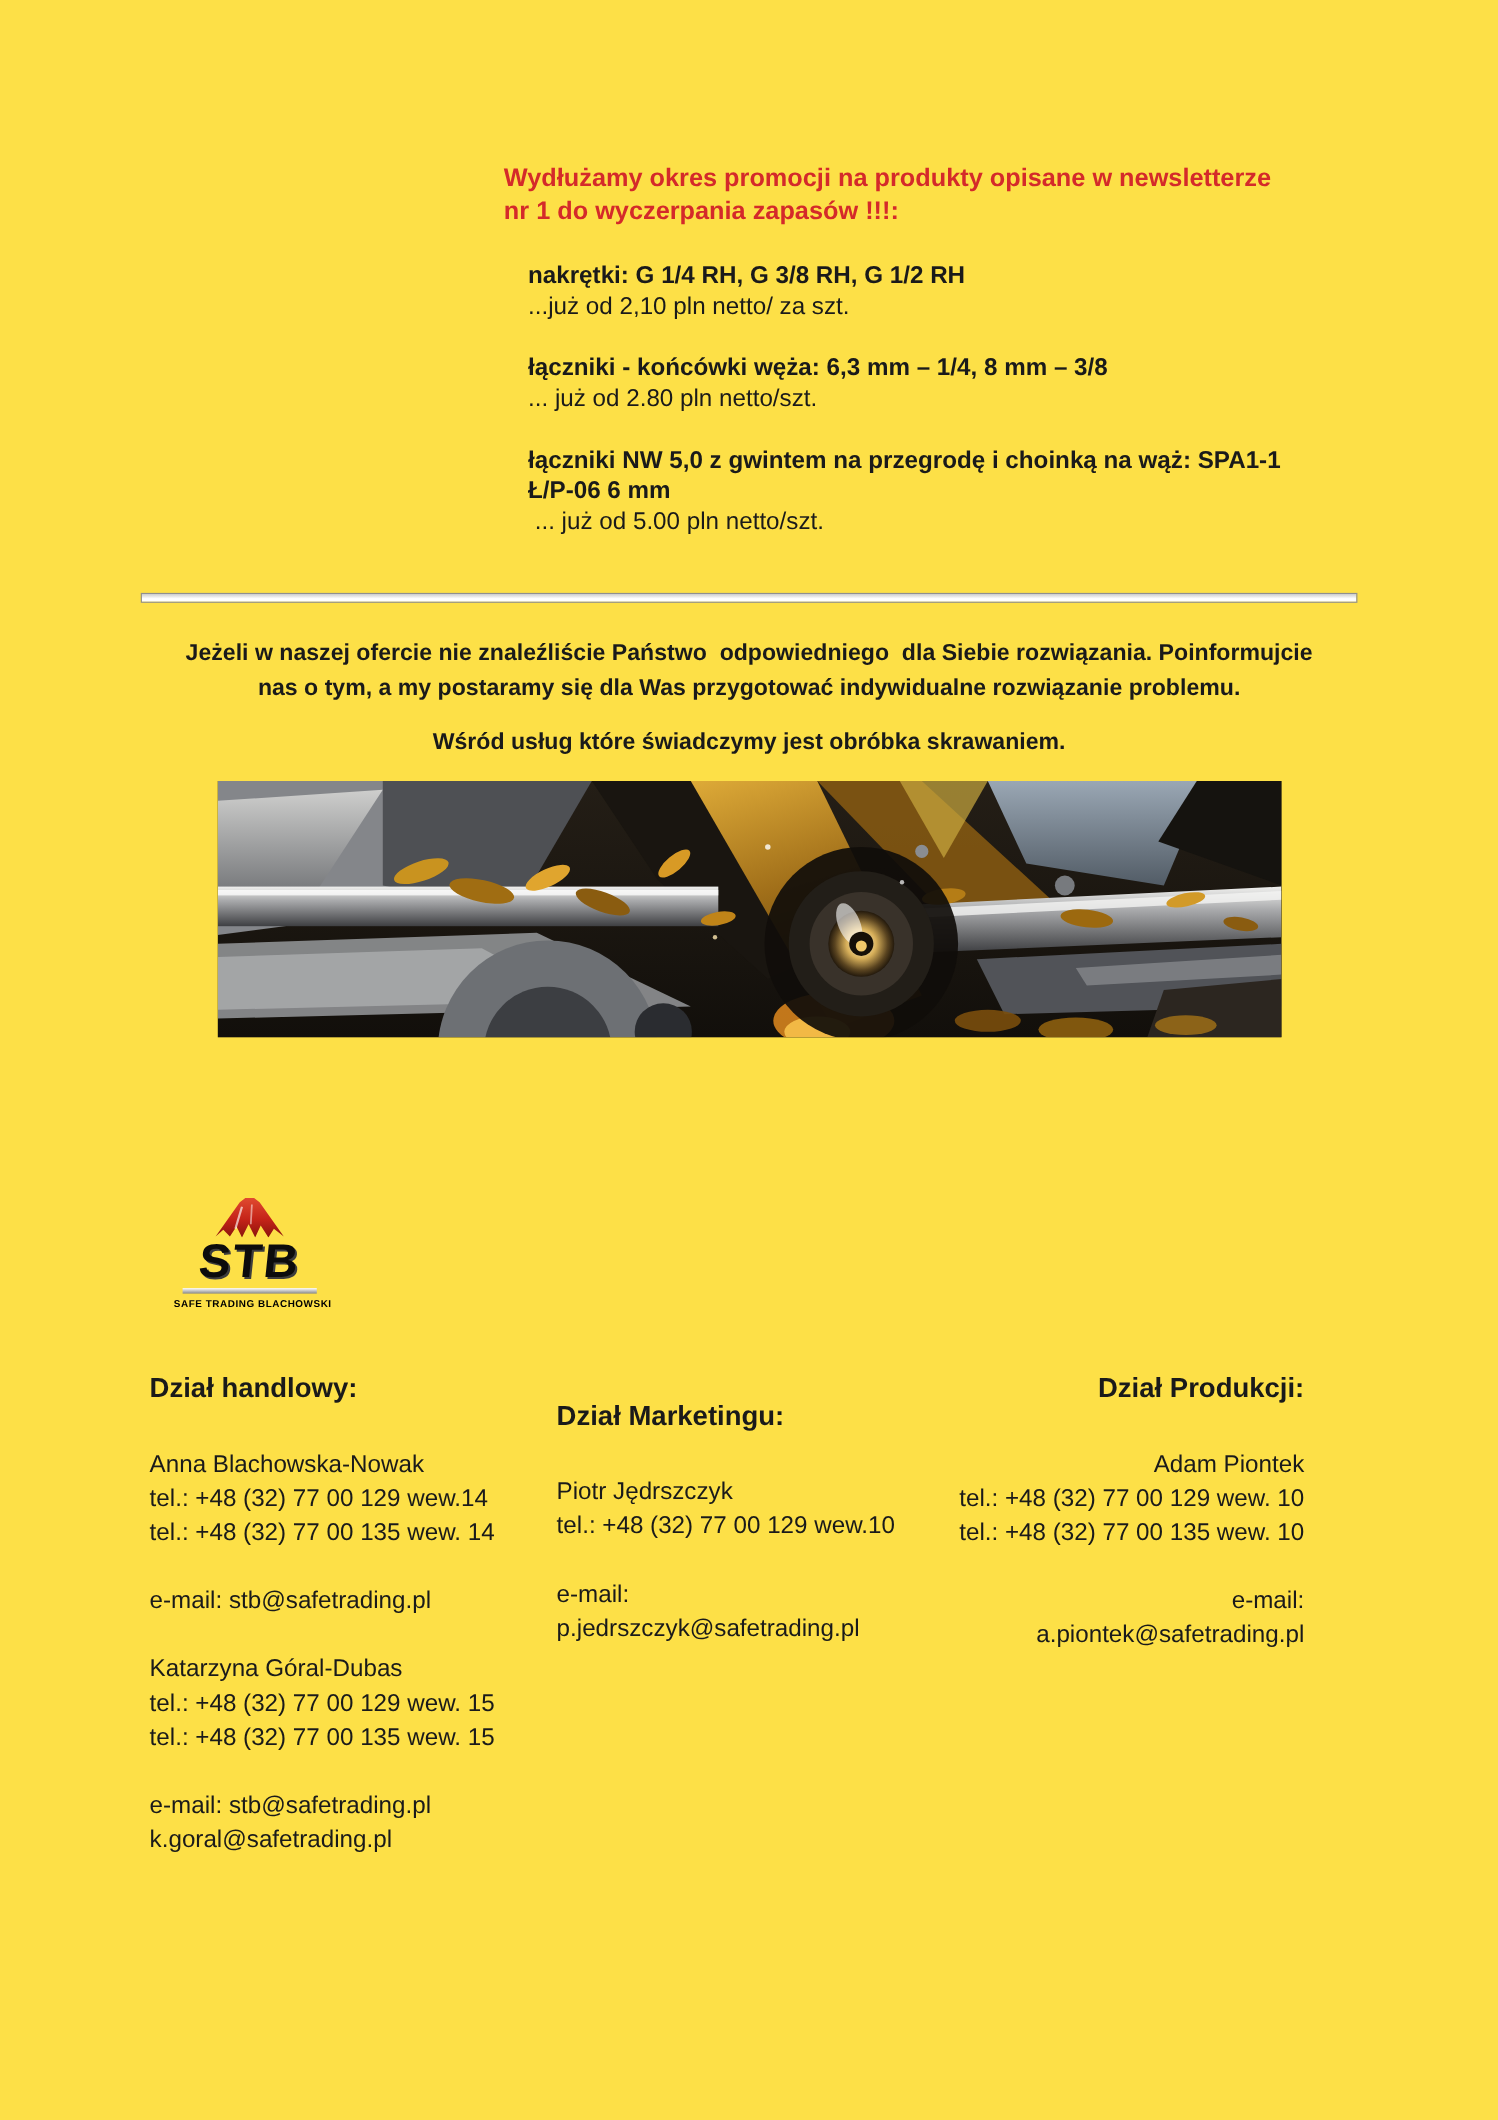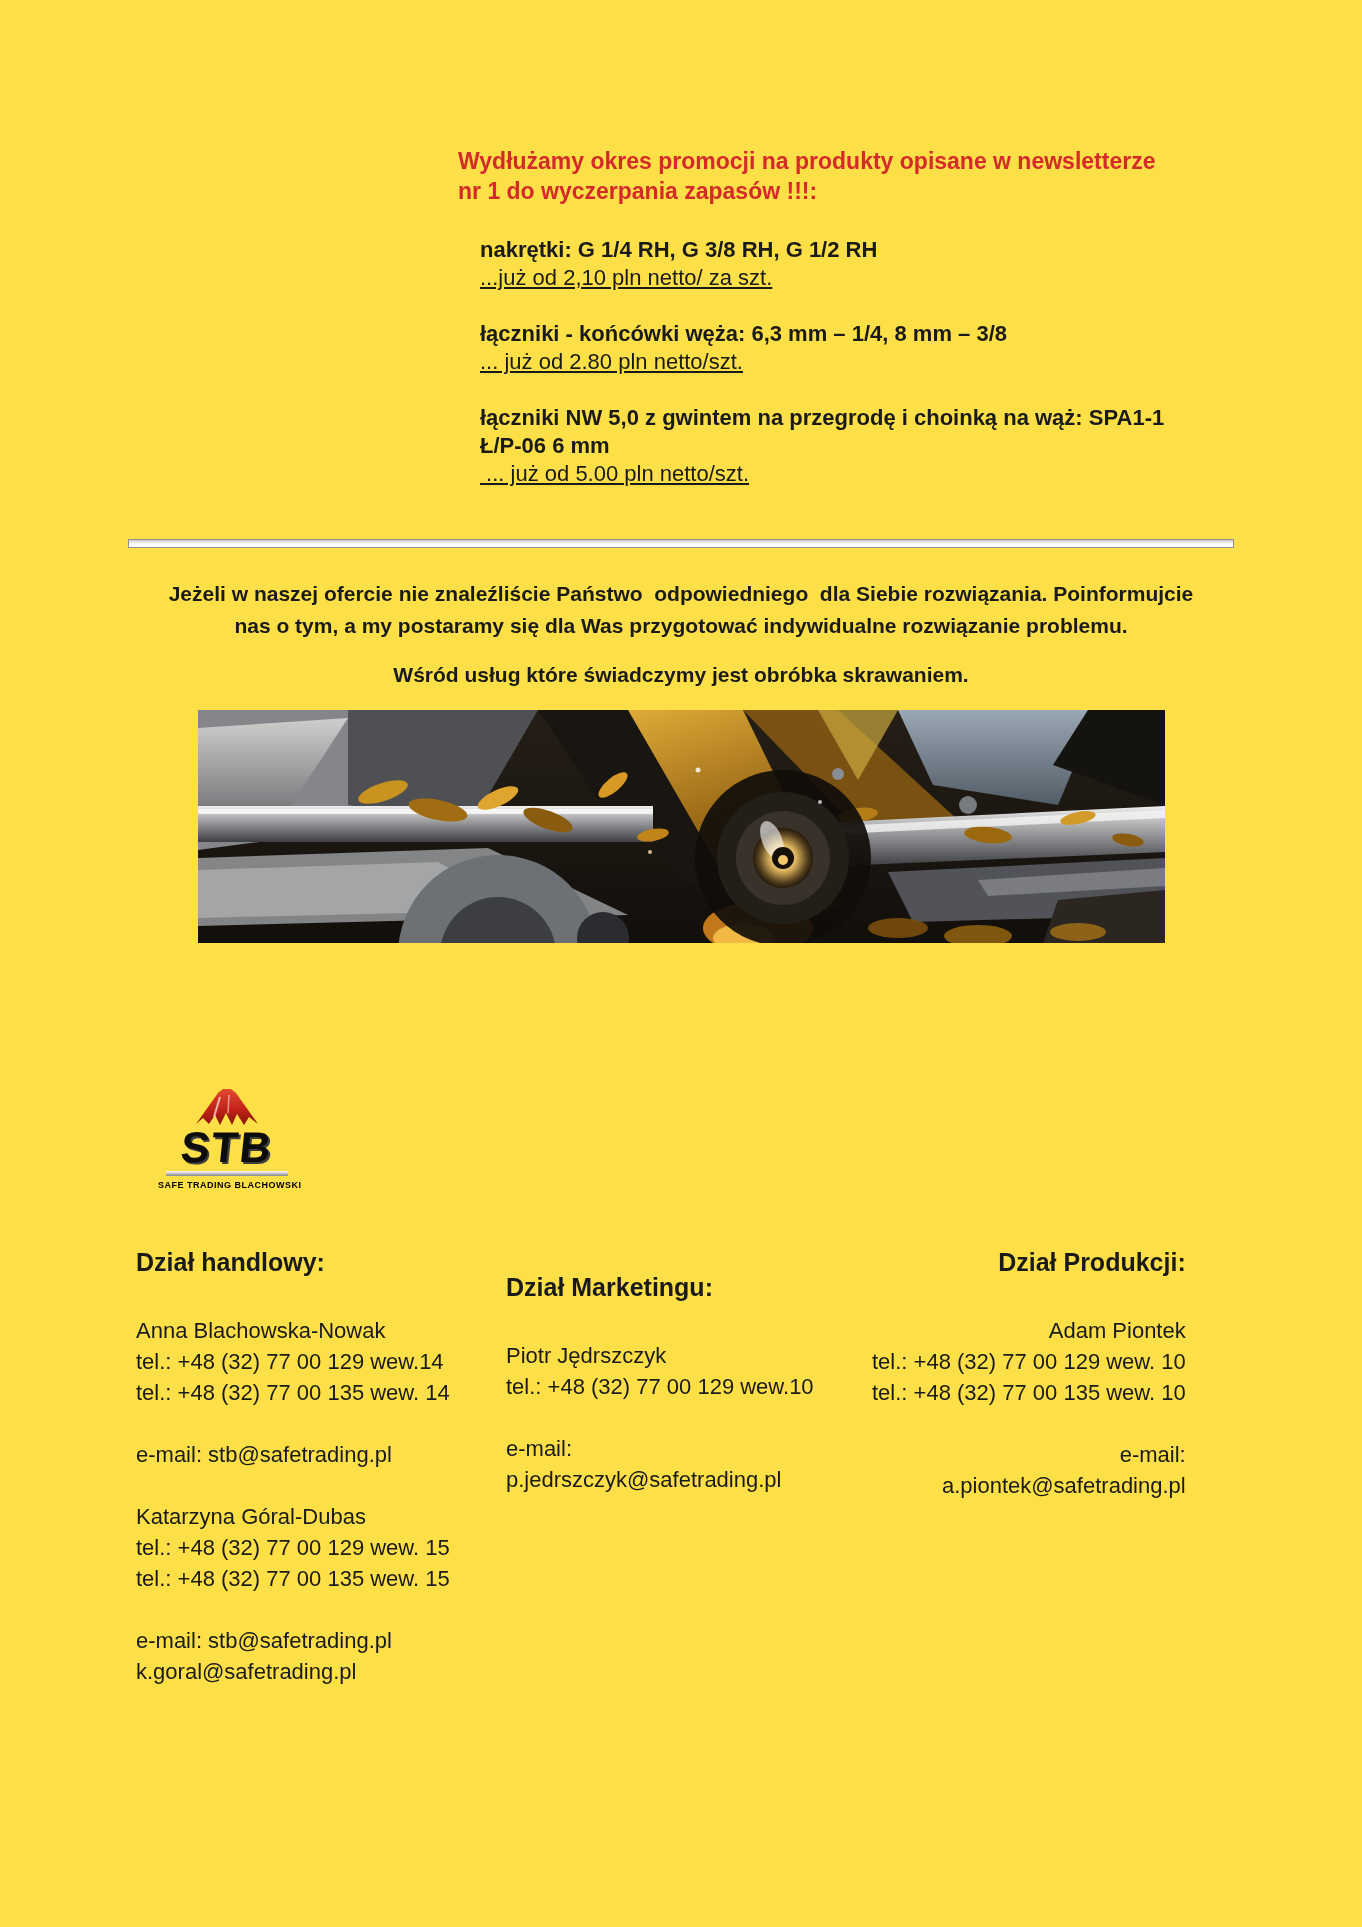--- a/index.html
+++ b/index.html
@@ -11,21 +11,21 @@
   
   .promo-heading {
     position:absolute; left:458px; top:146px;
     color:#d42a2a; font-weight:bold; font-size:23px; line-height:30px;
     white-space:pre;
   }
   
   .promo-items { position:absolute; left:480px; top:236px; font-size:22px; line-height:28px; }
   .promo-item { margin-bottom:28px; }
   .promo-item-title { font-weight:bold; white-space:pre; }
-  .promo-item-price { white-space:pre;text-decoration:underline; }
+  .promo-item-price { white-space:pre; }
   
   .divider {
     position:absolute; left:128px; top:539px; width:1104px; height:7px;
     border:1px solid #8f8f8f; background:linear-gradient(#cccccc,#ffffff 60%);
   }
   
   .offer-note {
     position:absolute; left:0; top:578px; width:1362px; text-align:center;
     font-weight:bold; font-size:21px; line-height:32px; white-space:pre;
   }

